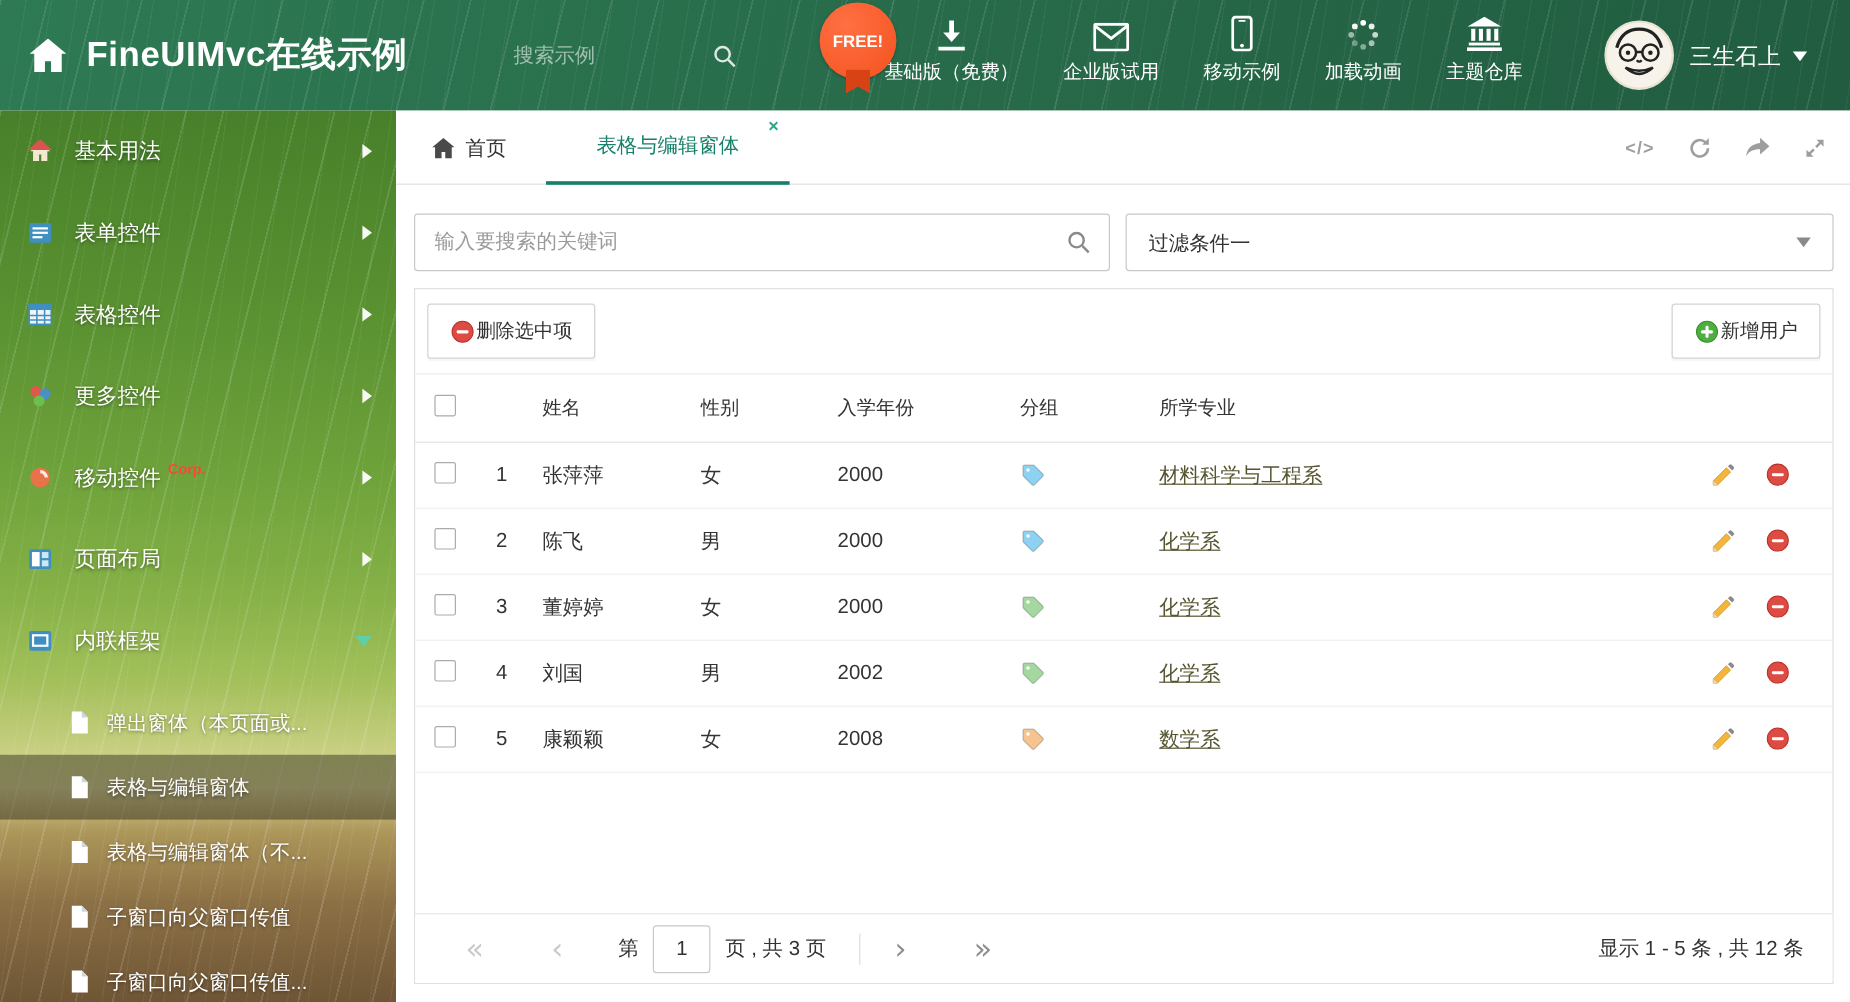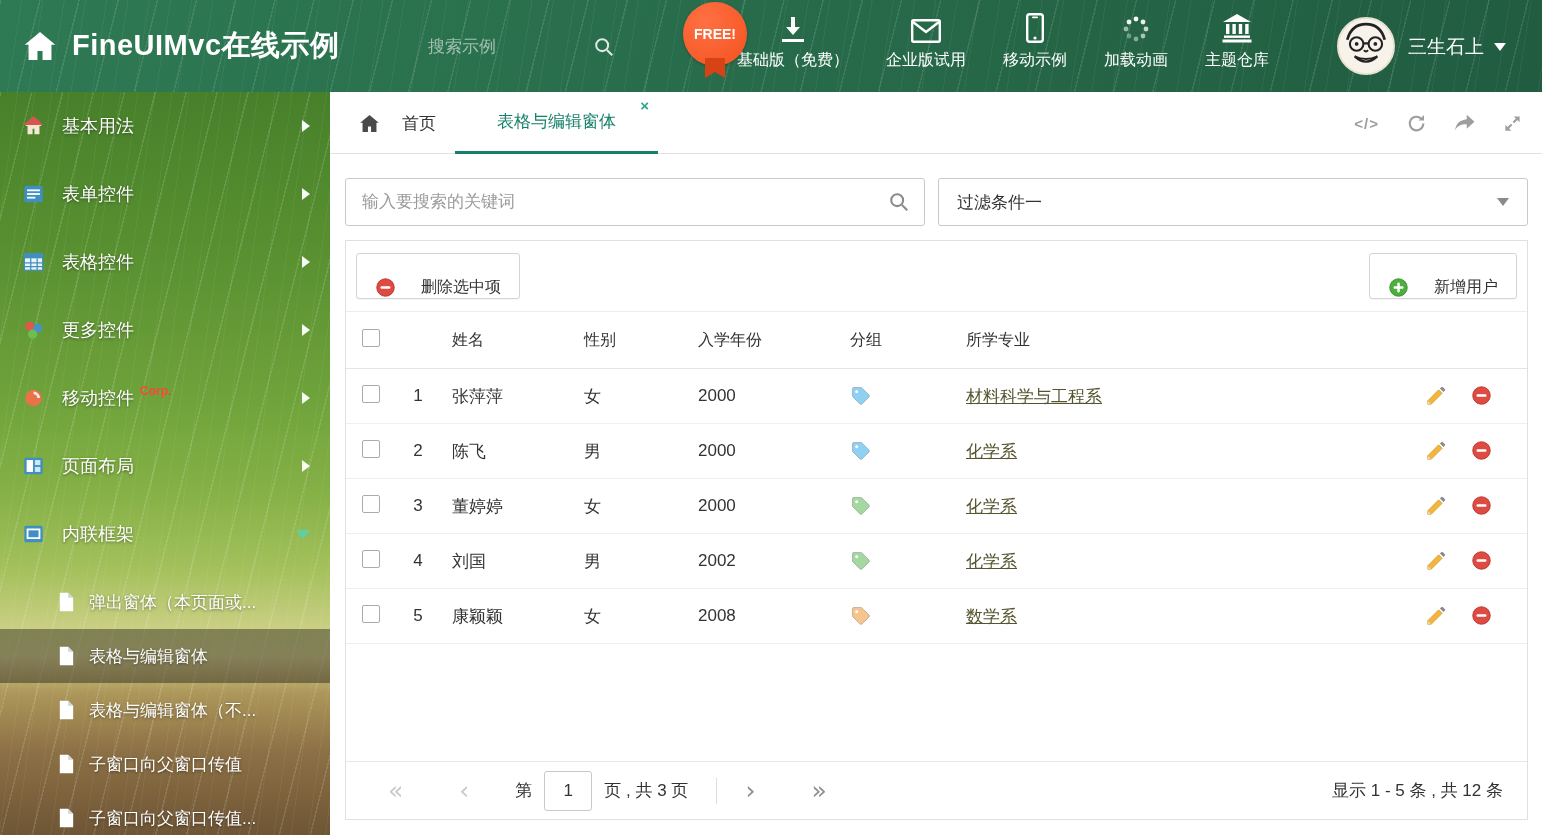--- a/index.html
+++ b/index.html
@@ -47,40 +47,40 @@
   .arrow-down { margin-left:auto; width:0; height:0; border-left:7px solid transparent; border-right:7px solid transparent; border-top:9px solid #5fd0a6; }
   .sub-list { padding-top:7px; }
   .sub-item { height:54px; display:flex; align-items:center; padding-left:58px; cursor:pointer; }
   .sub-item.active { background:rgba(0,0,0,0.37); }
   .sub-label { margin-left:14px; color:#fff; font-size:17px; text-shadow:0 1px 3px rgba(0,0,0,0.45); white-space:nowrap; }
 
   
   .main { position:absolute; left:330px; top:92px; width:1212px; height:743px; background:#fff; }
 
   .tabstrip { position:relative; height:62px; border-bottom:1px solid #e2e2e2; background:#fff; }
-  .tab-home { position:absolute; left:30px; top:0; height:62px; display:flex; align-items:center; gap:23px; font-size:17px; color:#333; cursor:pointer; }
+  .tab-home { position:absolute; left:30px; top:0; height:62px; display:flex; align-items:center; gap:9px; font-size:17px; color:#333; cursor:pointer; }
   .tab-active { position:absolute; left:125px; top:0; width:203px; height:62px; display:flex; align-items:center; justify-content:center;
     color:#17806a; font-size:17px; border-bottom:3px solid #17806a; cursor:pointer; }
   .tab-close { position:absolute; top:6px; right:9px; color:#2aa78d; font-size:15px; font-weight:bold; line-height:1; cursor:pointer; }
   .strip-icons { position:absolute; right:20px; top:0; height:62px; display:flex; align-items:center; gap:27px; }
   .code-txt { font-size:15px; font-weight:bold; color:#9e9e9e; letter-spacing:1px; cursor:pointer; }
   .strip-btn { cursor:pointer; }
 
   .filter-row { position:absolute; left:15px; top:86px; width:1183px; height:48px; }
   .search-box { position:absolute; left:0; top:0; width:580px; height:48px; border:1px solid #c9c9c9; border-radius:3px; background:#fff; display:flex; align-items:center; }
   .search-box input { flex:1; border:0; outline:none; padding:0 16px; font-size:17px; color:#0f172a; background:transparent; }
   .search-box input::placeholder { color:#9b9b9b; }
   .search-box .mag { margin-right:14px; cursor:pointer; }
   .dropdown { position:absolute; left:593px; top:0; width:590px; height:48px; border:1px solid #c9c9c9; border-radius:3px; background:#fff;
     display:flex; align-items:center; padding:0 18px; font-size:17px; color:#333; cursor:pointer; }
   .dd-caret { margin-left:auto; width:0; height:0; border-left:6px solid transparent; border-right:6px solid transparent; border-top:8px solid #8a8a8a; }
 
   .panel { position:absolute; left:15px; top:148px; width:1183px; height:580px; border:1px solid #e0e0e0; background:#fff; }
   .toolbar { position:relative; height:70px; }
-  .btn { position:absolute; top:12px; height:46px; display:flex; align-items:flex-end; gap:25px; padding:0 18px;
+  .btn { position:absolute; top:12px; height:46px; display:flex; align-items:flex-start; gap:1px; padding:12px 18px;
     border:1px solid #d4d4d4; border-radius:3px; background:#fff; font-size:16px; color:#333; cursor:pointer; box-shadow:0 1px 1px rgba(0,0,0,0.04); }
   .btn-delete { left:10px; }
   .btn-add { right:10px; }
 
   .thead, .trow { display:grid; grid-template-columns:48px 48px 132px 114px 152px 116px 1fr 108px; align-items:center; }
   .thead { height:58px; border-top:1px solid #ededed; border-bottom:1px solid #e4e4e4; font-size:16px; color:#333; }
   .trow { height:55px; border-bottom:1px solid #efefef; font-size:17px; color:#333; }
   .cell { padding-left:10px; }
   .c-cb { padding-left:16px; }
   .checkbox { display:inline-block; width:18px; height:18px; border:1px solid #ababab; border-radius:2px; background:#fff; cursor:pointer; }

